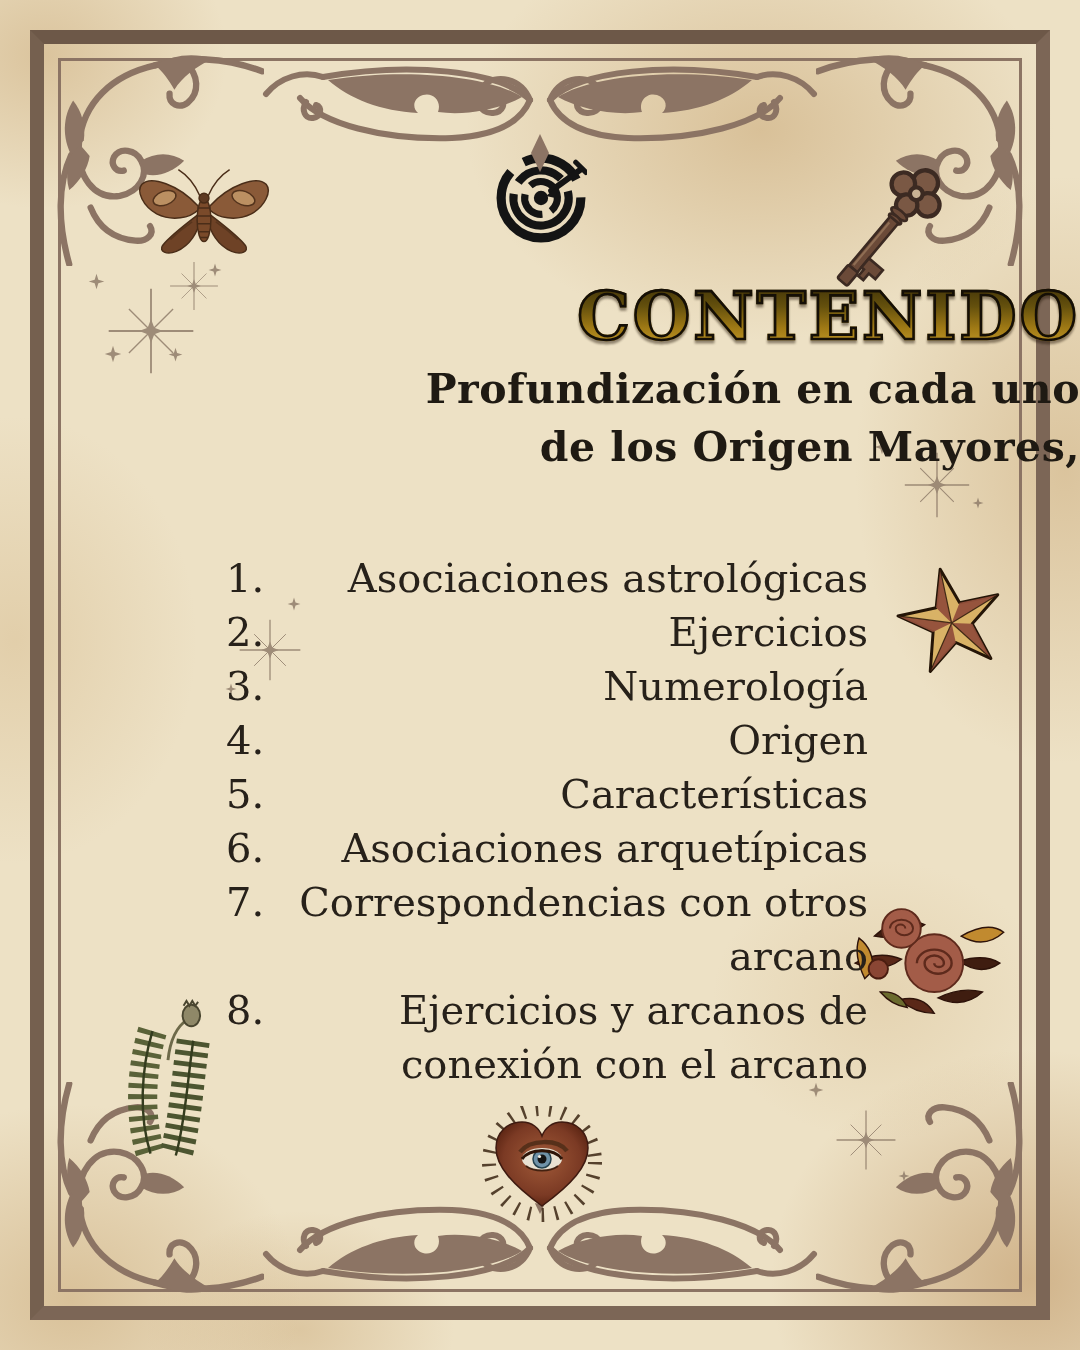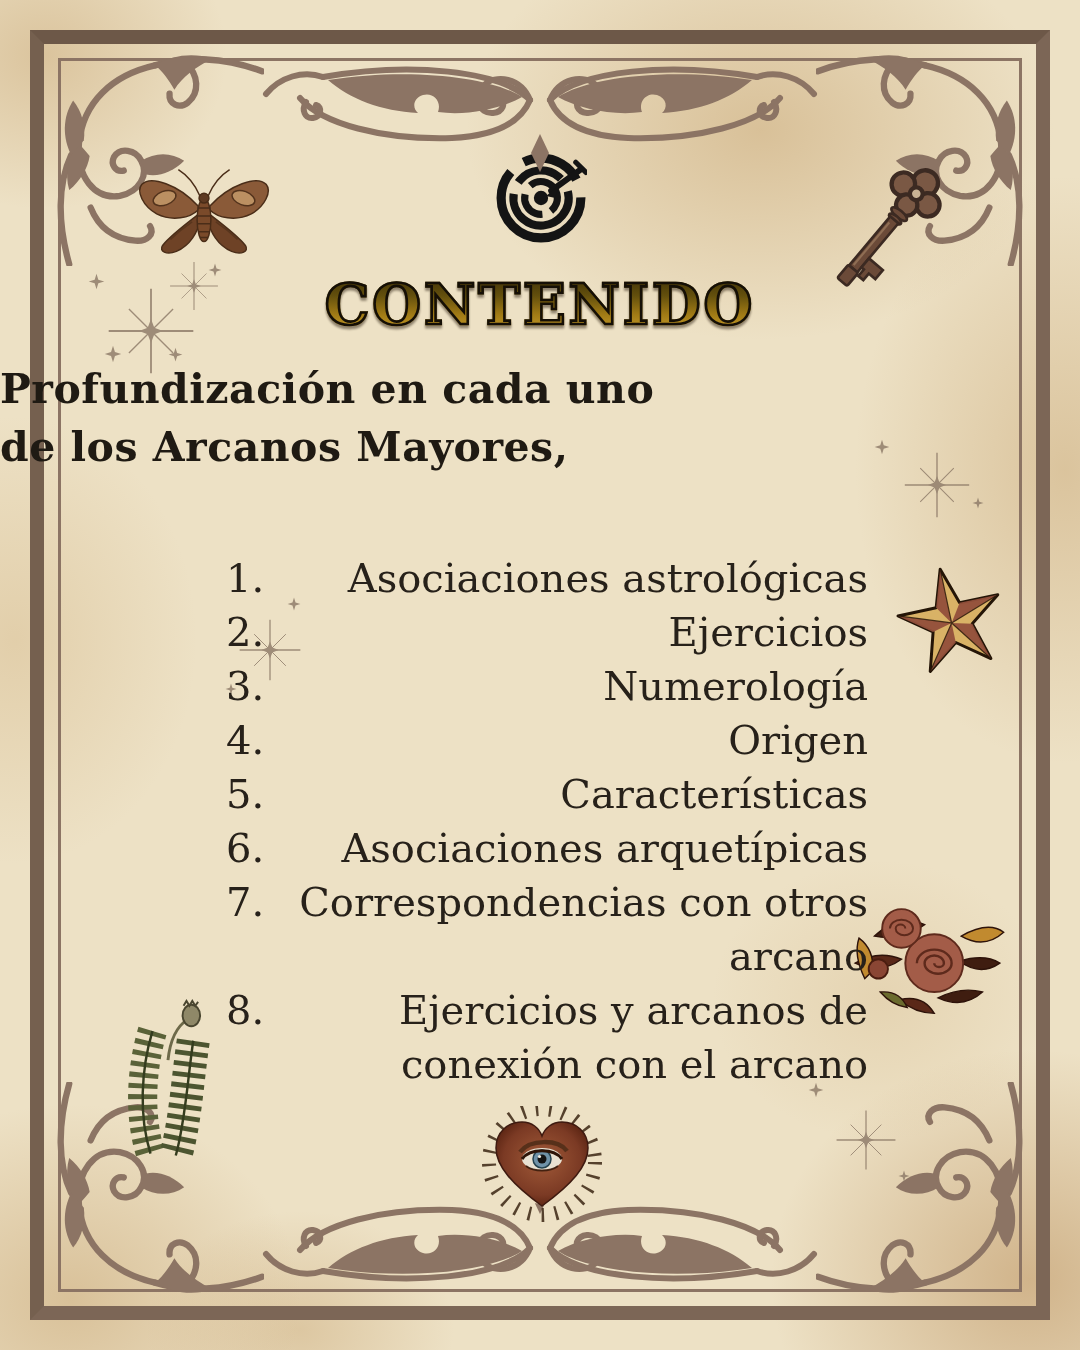--- a/index.html
+++ b/index.html
@@ -24,28 +24,28 @@
   .corner.tr{right:40px;top:42px;transform:scaleX(-1);}
   .corner.bl{left:40px;bottom:44px;transform:scaleY(-1);}
   .corner.br{right:40px;bottom:44px;transform:scale(-1,-1);}
   .swag{position:absolute;left:50%;width:560px;height:130px;margin-left:-280px;z-index:2;}
   .swag.top{top:50px;}
   .swag.bottom{bottom:52px;transform:scaleY(-1);}
   .decor{position:absolute;z-index:3;}
   .textlayer{position:absolute;inset:0;z-index:4;}
   .goal-icon{position:absolute;left:495px;top:152px;width:92px;height:92px;}
   .title{
-    position:absolute;top:236px;left:0;width:100%;text-align:center;
-    font-size:56px;font-weight:bold;letter-spacing:3px;line-height:1.1;
+    position:absolute;top:236px;left:0;width:100%;text-align:right;
+    font-size:66px;font-weight:bold;letter-spacing:3px;line-height:1.1;
     background:linear-gradient(180deg,#3f3107 4%,#64500d 36%,#a07a15 66%,#c79d2c 96%);
     -webkit-background-clip:text;background-clip:text;color:transparent;
     -webkit-text-stroke:2.6px #150f06;
     filter:drop-shadow(0 3px 1px rgba(30,18,5,0.45));
   }
-  .subtitle{position:absolute;top:360px;left:0;width:100%;text-align:left;
+  .subtitle{position:absolute;top:360px;left:0;width:100%;text-align:right;
     font-weight:bold;font-size:41px;line-height:58px;color:#1f1a13;letter-spacing:0.5px;}
   .content-list{position:absolute;top:551px;left:226px;width:642px;margin:0;padding:0;
     list-style:none;font-size:40px;line-height:54px;color:#27211a;counter-reset:item;text-align:right;}
   .content-list li{counter-increment:item;position:relative;padding-left:45px;}
   .content-list li::before{content:counter(item) ".";position:absolute;left:0;}
   .sparkles{color:#8b7866;opacity:0.8;}
 </style>
 </head>
 <body>
 
@@ -246,21 +246,21 @@
     <use href="#sp8" x="44" y="40" width="64" height="64"></use>
     <use href="#sp4" x="18" y="14" width="16" height="16"></use>
     <use href="#sp4" x="108" y="102" width="12" height="12"></use>
   </svg>
 
   <div class="textlayer">
     <h1 class="title">CONTENIDO</h1>
     <div class="subtitle">
 
     <div class="subtitle-line">Profundización en cada uno</div>
-        <div class="subtitle-line">de los Arcanos Mayores,</div>
+        <div class="subtitle-line">de los Origen Mayores,</div>
       </div>
     <ol class="content-list">
 
     <li class="content-list-item">Asociaciones astrológicas</li>
         <li class="content-list-item">Ejercicios</li>
         <li class="content-list-item">Numerología</li>
         <li class="content-list-item">Origen</li>
         <li class="content-list-item">Características</li>
         <li class="content-list-item">Asociaciones arquetípicas</li>
         <li class="content-list-item">Correspondencias con otros arcano</li>

